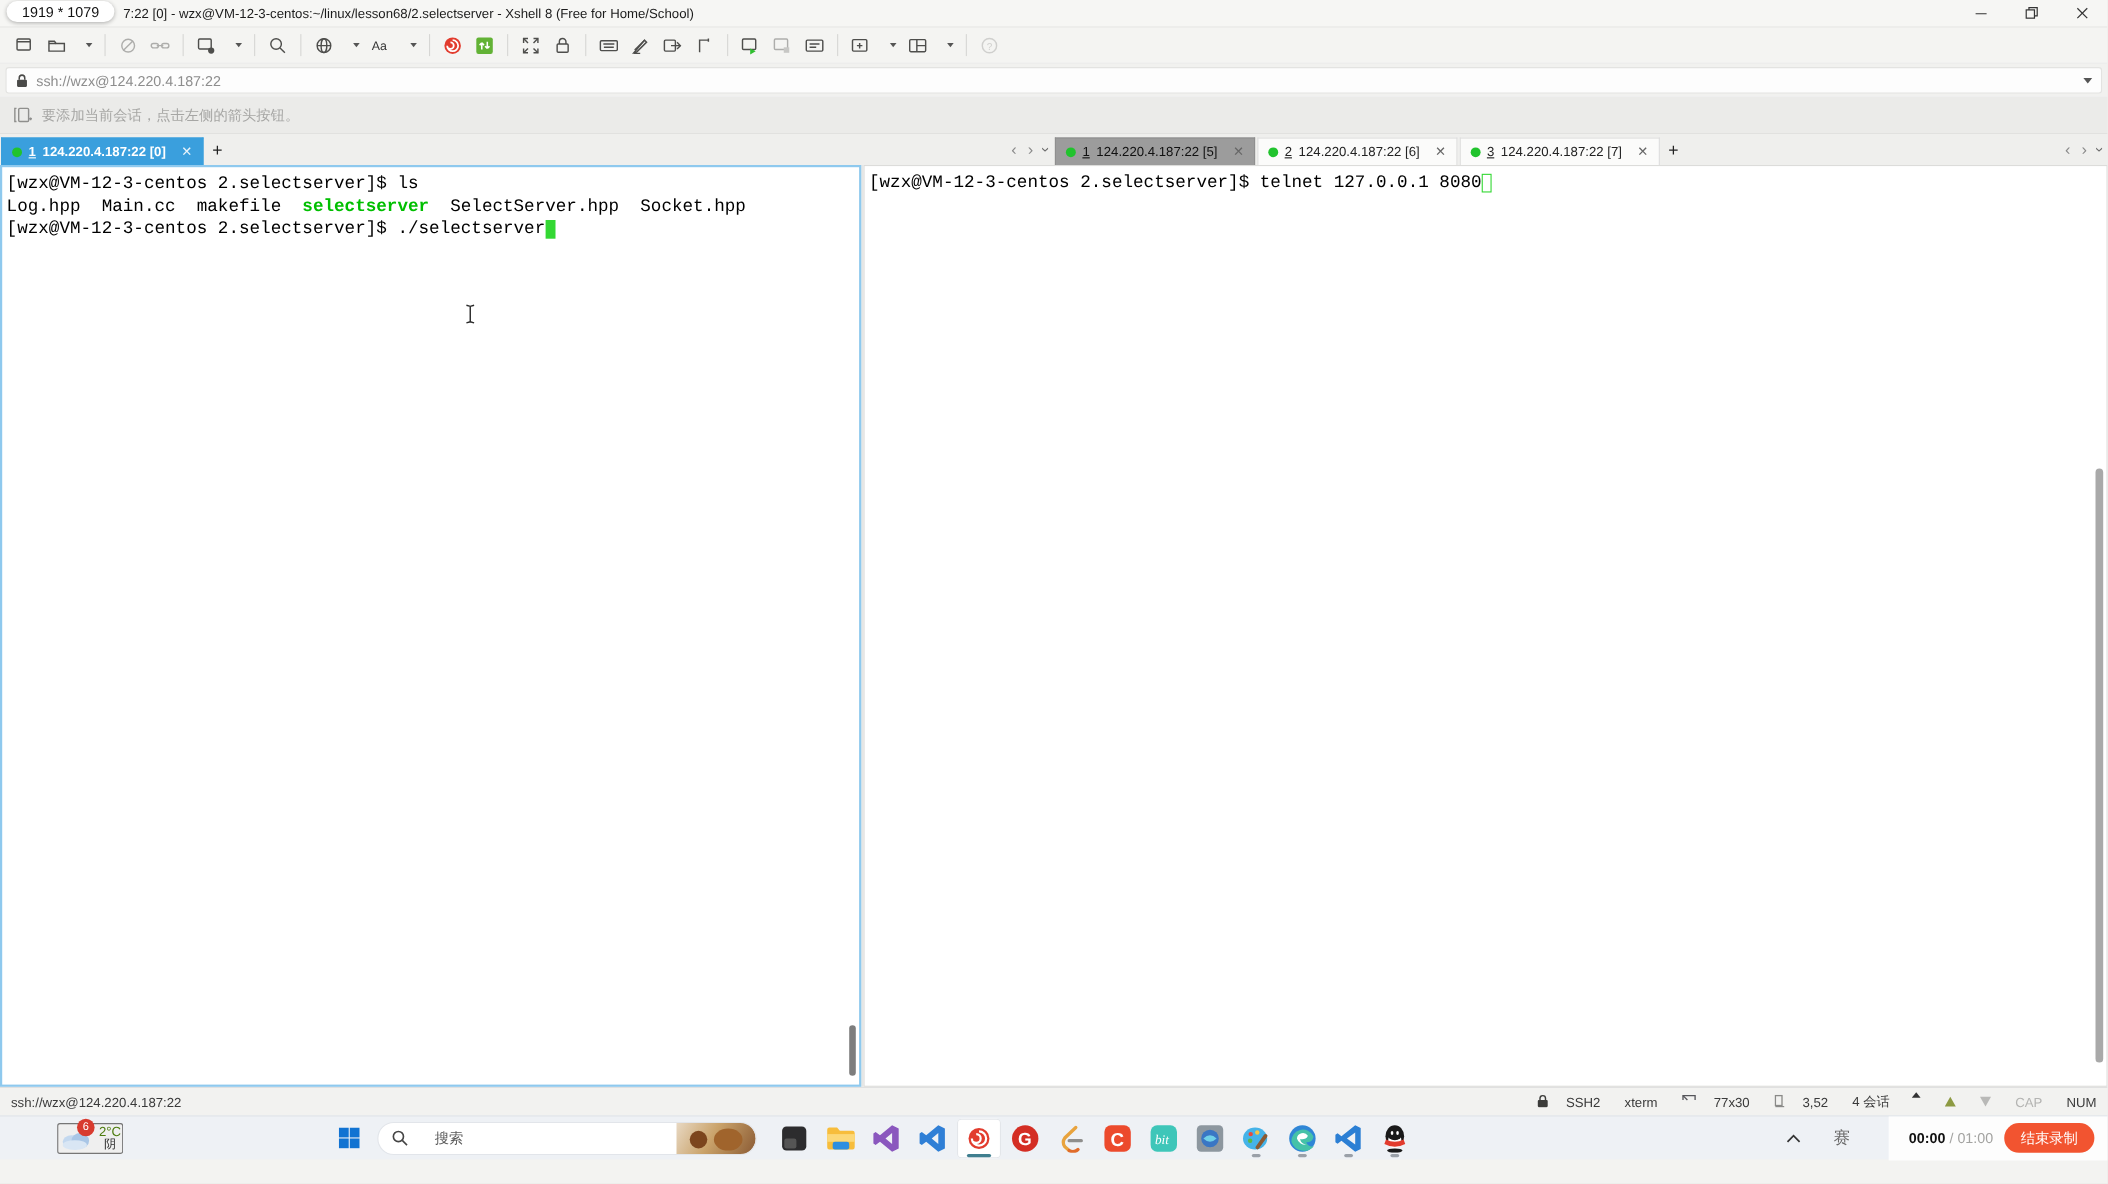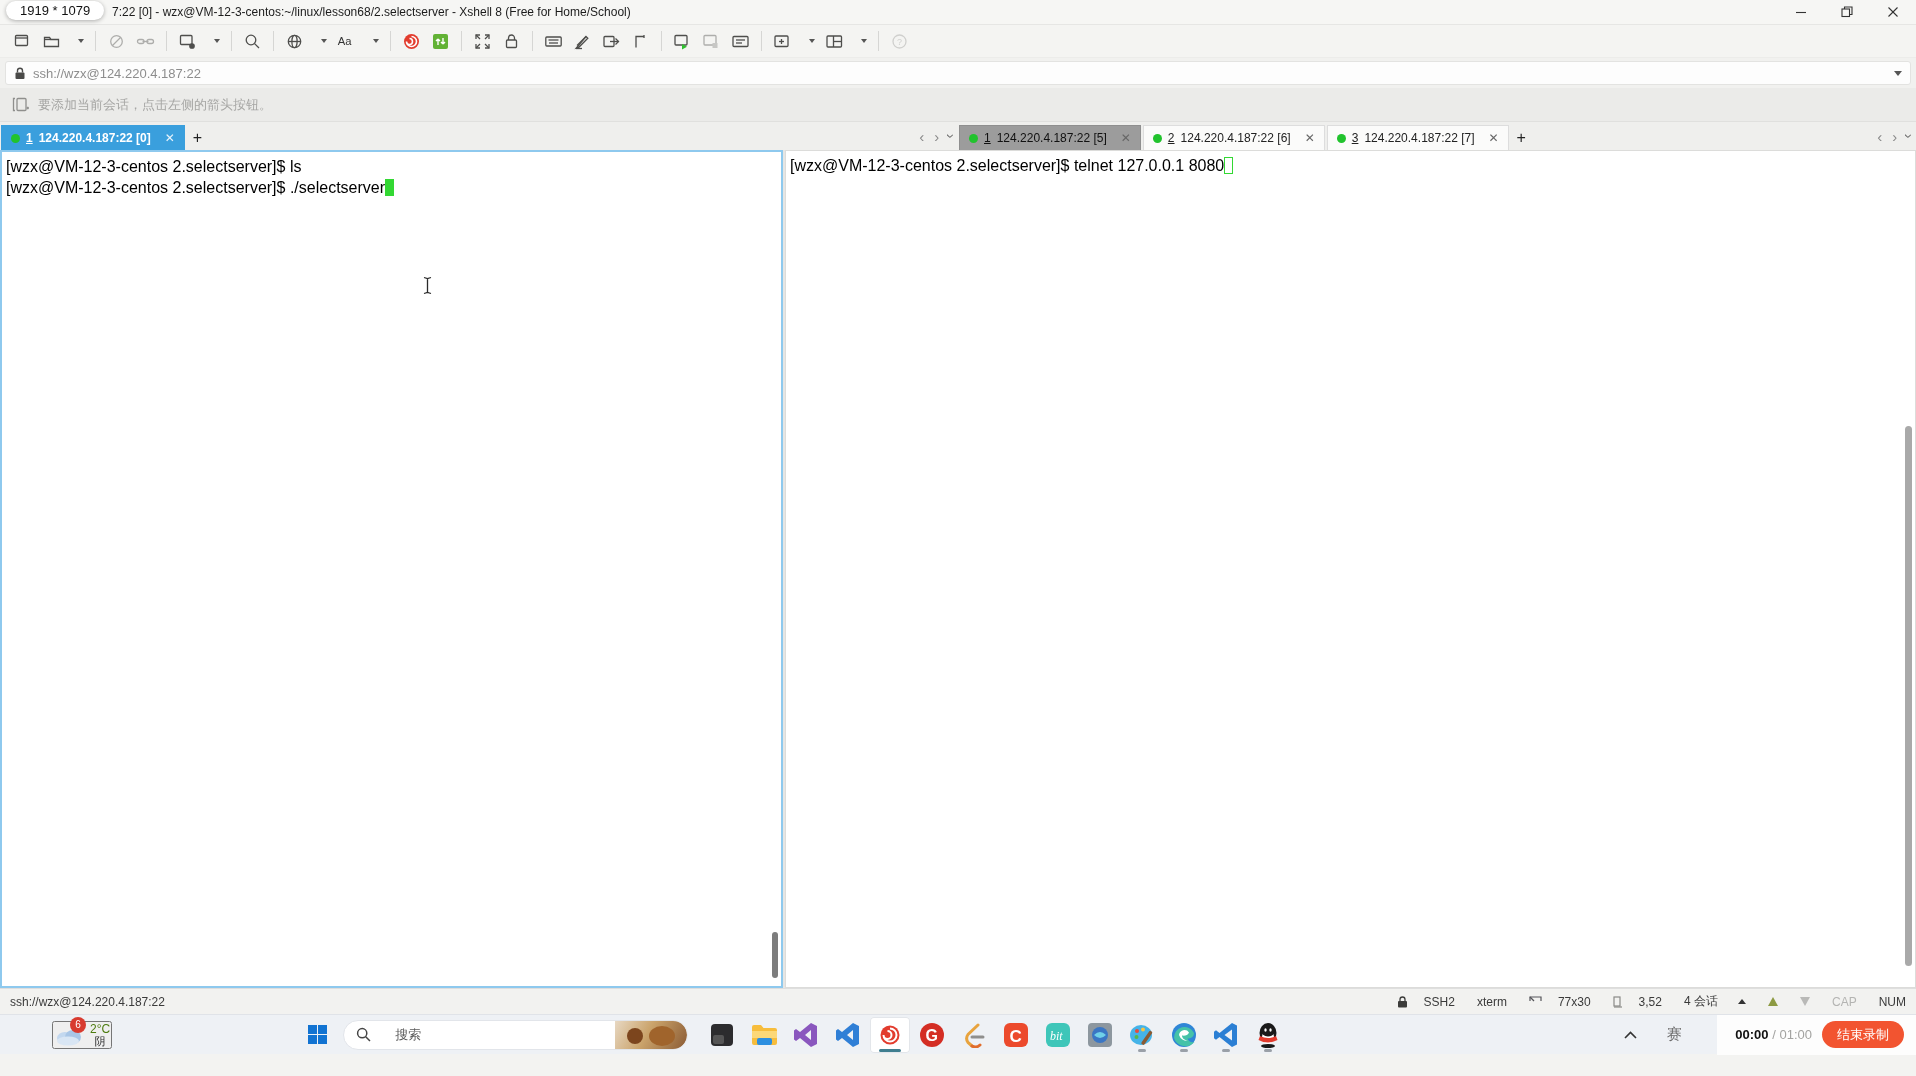--- a/index.html
+++ b/index.html
@@ -44,36 +44,36 @@
 .tab.active-unfocused{background:#9c9c9c;border-color:#8f8f8f;color:#111}
 .tab-plus{background:none;border:0;font-size:16px;color:#222;padding:0 7px;height:25px}
 .tab-nav{position:absolute;right:4px;top:0;height:100%;display:flex;align-items:center;gap:10px}
 .chev{color:#8a8a8a;font-size:15px;line-height:1;background:none;border:0}
 .chev-down{display:inline-block;transform:rotate(90deg);color:#6a6a6a;font-size:14px;background:none;border:0}
 
 .panes{height:838px;display:flex;background:#e6e6e4}
 .pane{position:relative;background:#fff;overflow:hidden}
 .pane.left{width:783px;border:2px solid #8ec9ee}
 .pane.right{flex:1;margin-left:2px;border:1px solid #dcdcda}
-.termbody{padding:5px 4px;font-family:Liberation Sans, sans-serif;font-size:16px;line-height:20.5px;color:#000}
+.termbody{padding:5px 4px;font-family:Liberation Mono, monospace;font-size:16px;line-height:20.5px;color:#000}
 .tline{white-space:pre}
 .seg-green{color:#00bf00;font-weight:bold}
 .cur{display:inline-block;width:9px;height:17px;vertical-align:text-bottom}
 .cur.block{background:#33d833}
 .cur.outline{border:1.5px solid #33d833}
 .vscroll{position:absolute;top:0;right:0;width:13px;height:100%}
 .vthumb{position:absolute;border-radius:4px;background:#a9a9a9}
 .pane.left .vthumb{width:6px;right:3px;bottom:8px;height:46px;background:#7d7d7d}
 .pane.right .vthumb{width:7px;right:3px;top:275px;height:540px}
 .ibeam{position:absolute;left:420px;top:124px}
 
 .statusbar{height:26px;background:#f2f2f0;border-top:1px solid #dedede;display:flex;align-items:center;padding:0 10px;font-size:12px;color:#3a3a3a}
 .sb-left{flex:1}
 .sb-right{display:flex;align-items:center;gap:22px}
-.sb-item{display:flex;align-items:center;gap:16px}
+.sb-item{display:flex;gap:16px}
 .sb-item.dim{color:#b4b4b2}
 .sb-caret-up{width:0;height:0;border-left:4px solid transparent;border-right:4px solid transparent;border-bottom:5px solid #333;margin-left:4px}
 .arrow-up{width:0;height:0;border-left:5px solid transparent;border-right:5px solid transparent;border-bottom:9px solid #8d9a42}
 .arrow-down{width:0;height:0;border-left:5px solid transparent;border-right:5px solid transparent;border-top:9px solid #b9b9b7;margin-left:6px}
 
 .taskbar{height:40px;background:#eef1f5;border-top:1px solid #e0e3e8;display:flex;align-items:center}
 .weather{display:flex;align-items:center;gap:6px;margin-left:52px;position:relative}
 .weather-badge{position:absolute;left:16px;top:-6px;background:#d83b2f;color:#fff;border-radius:50%;width:16px;height:16px;font-size:10px;display:flex;align-items:center;justify-content:center}
 .weather-lines{display:flex;flex-direction:column;line-height:12px}
 .weather-temp{font-size:12px;color:#4d7c0f}
@@ -401,20 +401,21 @@
           <button class="chev">›</button>
           <button class="chev chev-down">›</button>
         </span>
       </div>
   </div>
 
   <div class="panes">
     <div class="pane left">
       <div class="termbody">
           <div class="tline"><span>[wzx@VM-12-3-centos 2.selectserver]$ ls</span></div>
+          <div class="tline"><span>Log.hpp  Main.cc  makefile  </span><span class="seg-green">selectserver</span><span>  SelectServer.hpp  Socket.hpp</span></div>
           <div class="tline"><span>[wzx@VM-12-3-centos 2.selectserver]$ ./selectserver</span><span class="cur block"></span></div>
         </div>
       <div class="vscroll">
           <div class="vthumb"></div>
         </div>
       <span class="ibeam"><svg width="11" height="19" viewBox="0 0 11 19">
             <path d="M2 1.5 q3.5 1 3.5 1 q0 0 3.5 -1 M5.5 2 V17 M2 17.5 q3.5 -1 3.5 -1 q0 0 3.5 1" fill="none" stroke="#2a2a2a" stroke-width="1.3"></path>
           </svg></span>
     </div>
     <div class="pane right">

